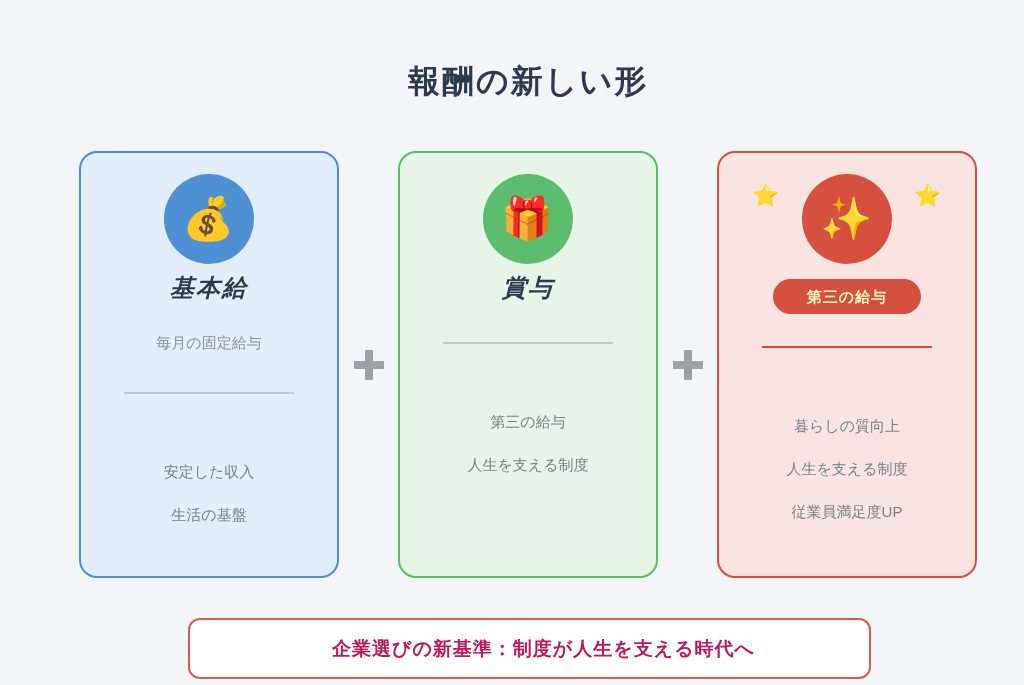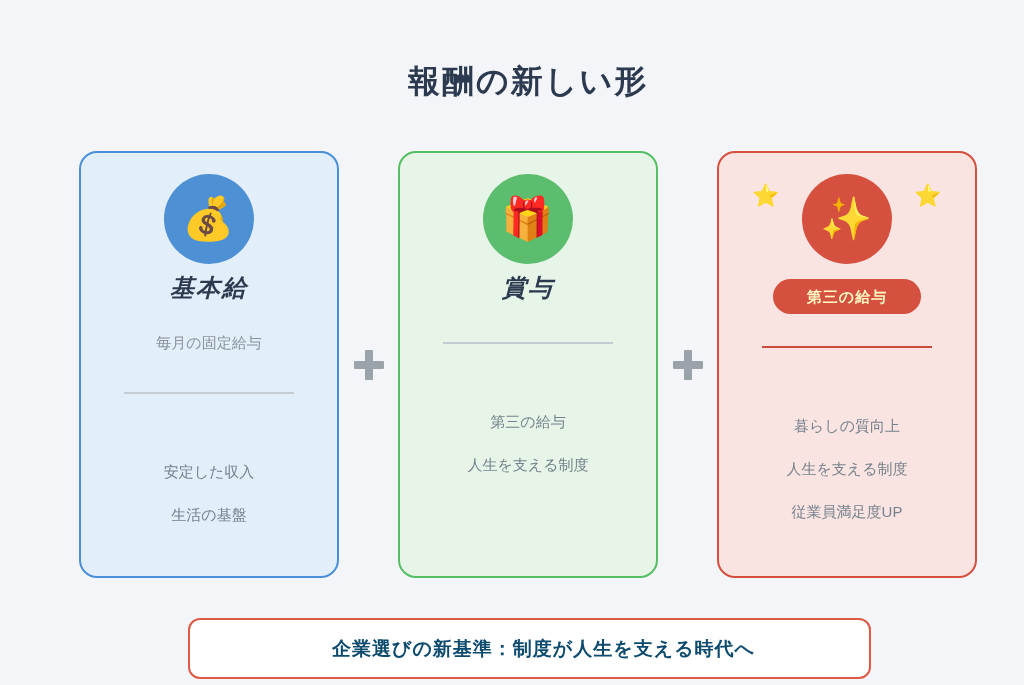--- a/index.html
+++ b/index.html
@@ -142,21 +142,21 @@
     border: 2px solid #dd5a45;
     border-radius: 12px;
     display: flex;
     align-items: center;
     justify-content: center;
   }
   .footer-text {
     font-size: 19px;
     font-weight: 700;
     letter-spacing: 1px;
-    color: #0c4a6e;
+    color: #be185d;
     margin-left: 28px;
   }
 </style>
 </head>
 <body>
 
 <div class="stage">
 
   <h1 class="page-title">報酬の新しい形</h1>
 

